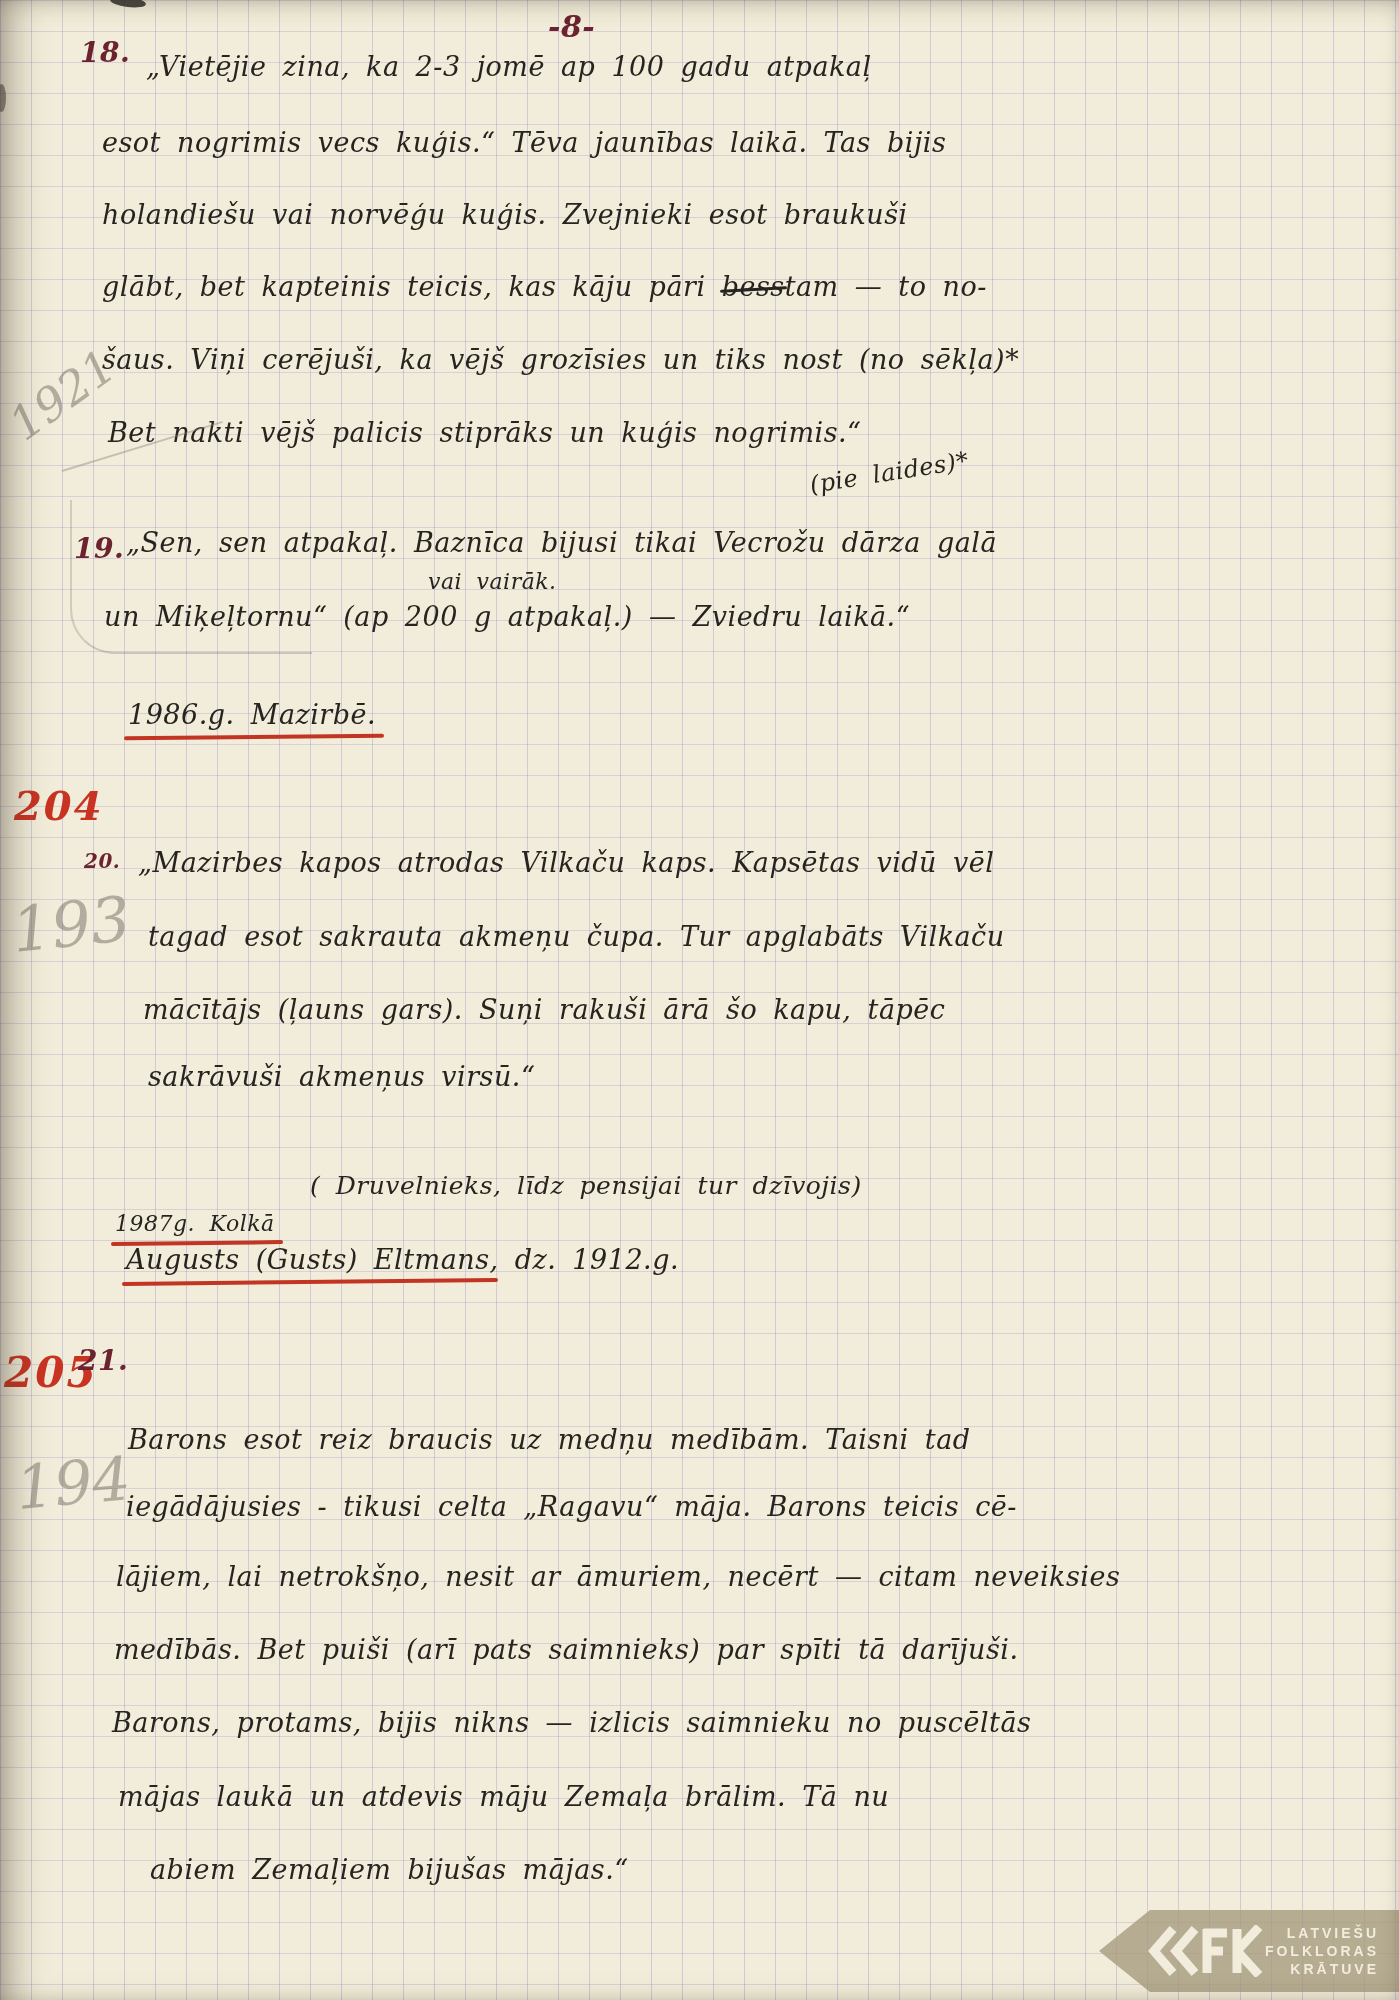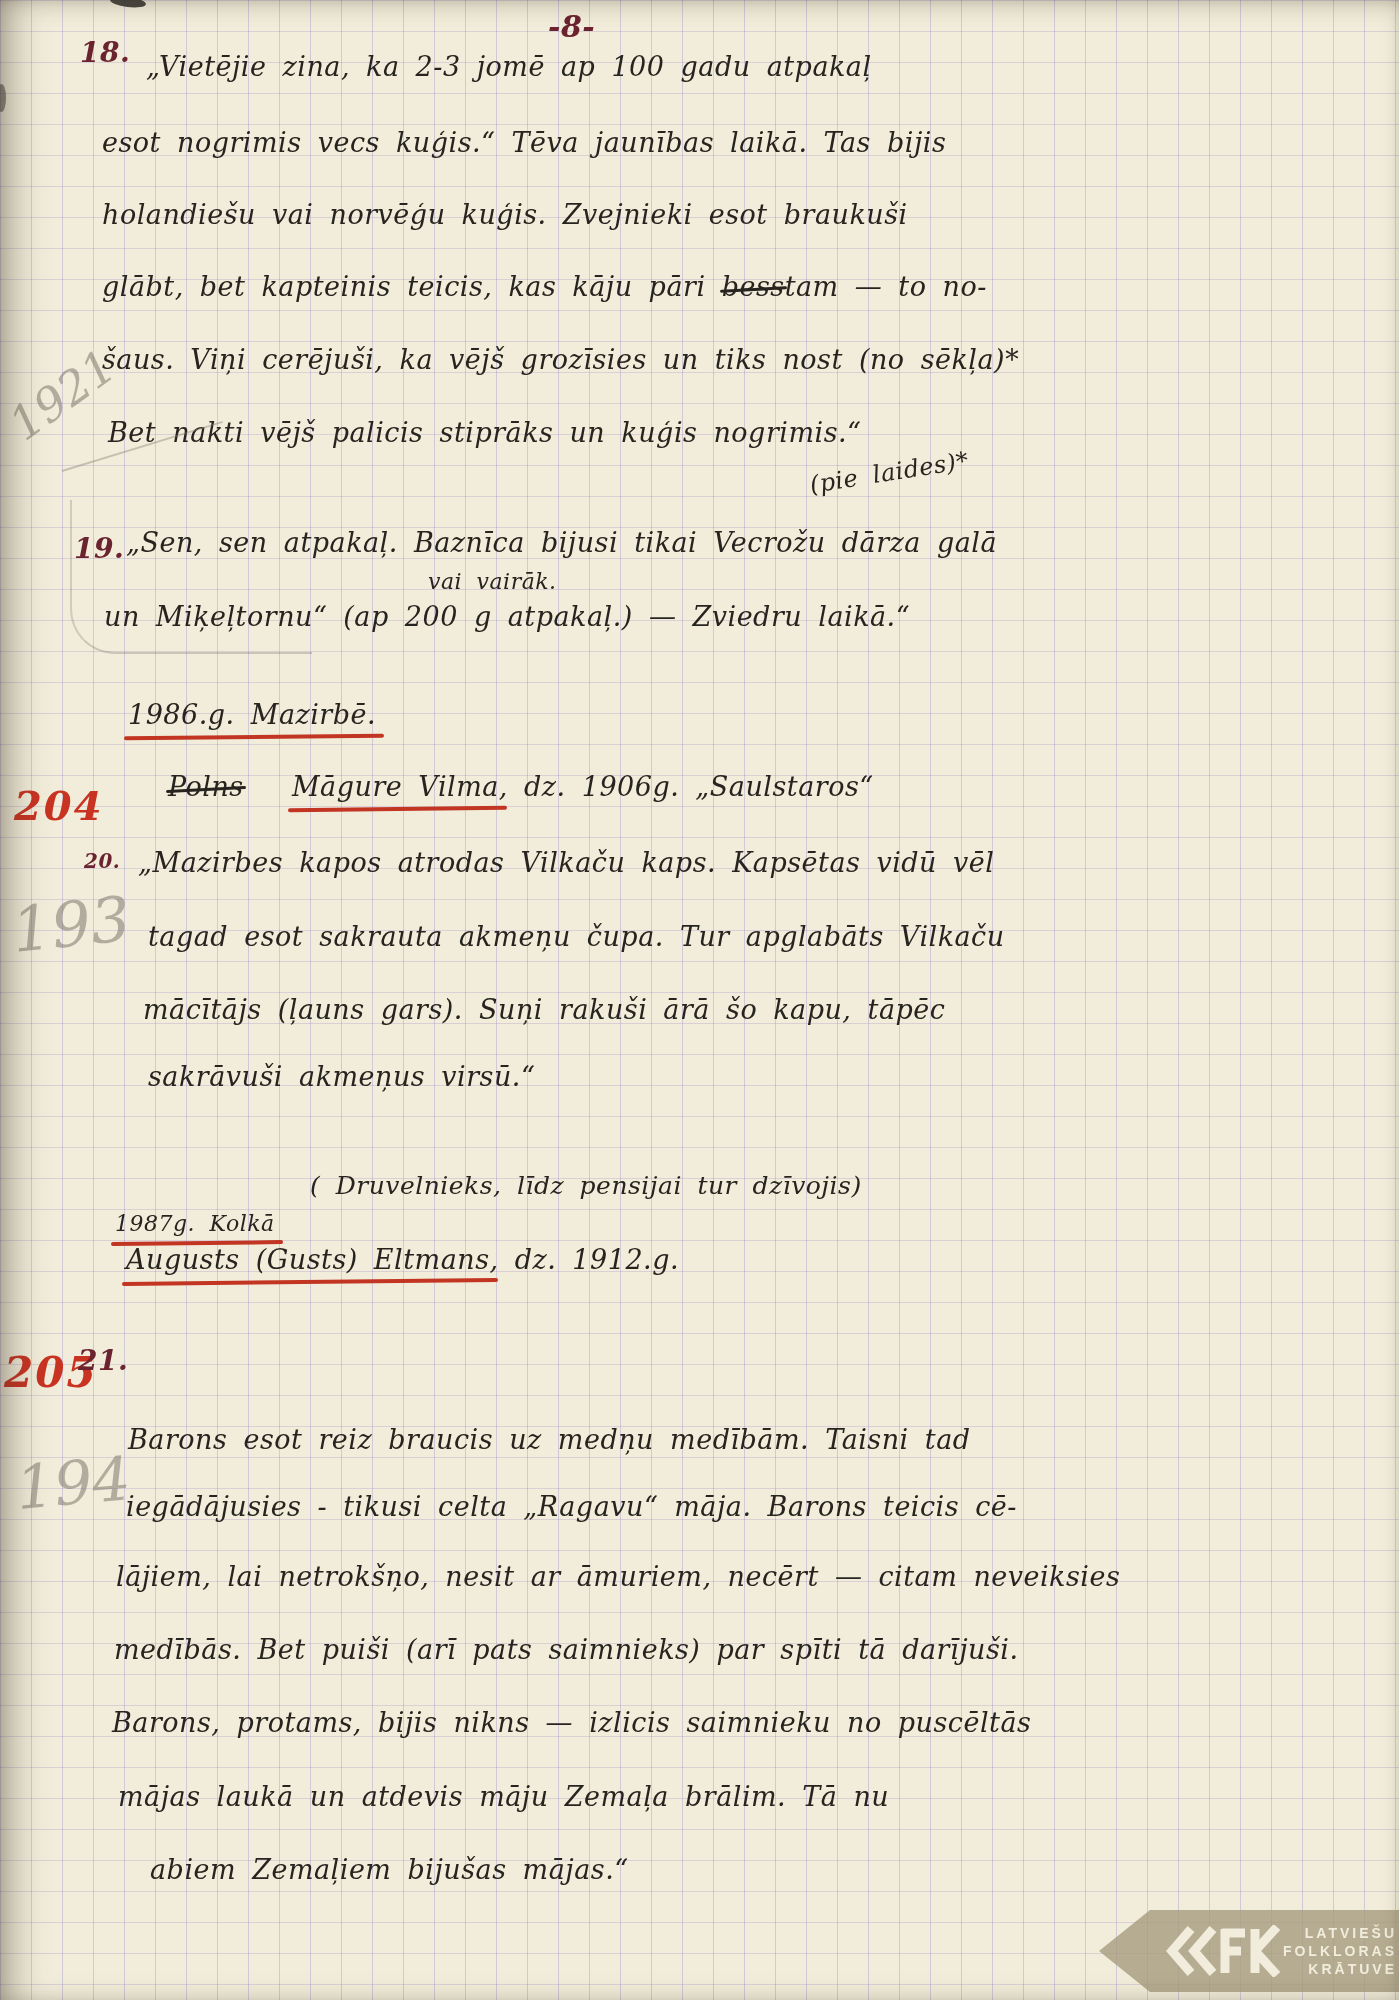--- a/index.html
+++ b/index.html
@@ -53,21 +53,21 @@
     position:absolute;border-bottom:2px solid rgba(130,126,116,0.35);
     border-left:2px solid rgba(130,126,116,0.30);
     border-radius:0 0 0 45px;
   }
   .smudge{position:absolute;background:#2c2a25;border-radius:50%;}
   .logo-badge{
     position:absolute;right:0;top:1910px;width:300px;height:82px;
     background:rgba(164,154,124,0.78);
     clip-path:polygon(0 50%, 17% 0, 100% 0, 100% 100%, 17% 100%);
     display:flex;align-items:center;justify-content:flex-end;
-    padding-right:2px;box-sizing:border-box;
+    padding-right:20px;box-sizing:border-box;
   }
   .logo-text{
     font-family:"Liberation Sans", sans-serif;font-weight:bold;
     font-size:14px;letter-spacing:3px;line-height:1.3;
     color:#f1ecdb;text-align:right;
   }
   .logo-mark{flex:0 0 auto;}
 </style>
 </head>
 <body>
@@ -94,21 +94,20 @@
   <div class="pencil-hook" style="left:70px;top:500px;width:240px;height:152px"></div>
 
   <div class="hw ink-maroon" style="left:74px;top:534px;font-size:28px">19.</div>
   <div class="hw" style="left:126px;top:528px">„Sen, sen atpakaļ. Baznīca bijusi tikai Vecrožu dārza galā</div>
   <div class="hw sup" style="left:428px;top:570px">vai vairāk.</div>
   <div class="hw" style="left:104px;top:602px">un Miķeļtornu“ (ap 200 g atpakaļ.) — Zviedru laikā.“</div>
 
   <div class="hw" style="left:128px;top:700px"><span class="redline">1986.g. Mazirbē.</span></div>
 
   <div class="red-pencil" style="left:14px;top:782px;font-size:40px">204</div>
-  <div class="hw" style="left:168px;top:772px"><span class="struck">Polns</span>&nbsp;&nbsp;&nbsp;<span class="redline">Māgure Vilma</span><span>, dz. 1906g. „Saulstaros“</span></div>
 
   <div class="hw ink-maroon" style="left:84px;top:850px;font-size:20px">20.</div>
   <div class="hw" style="left:138px;top:848px">„Mazirbes kapos atrodas Vilkaču kaps. Kapsētas vidū vēl</div>
   <div class="pencil" style="left:12px;top:888px;font-size:62px;transform:rotate(-6deg)">193</div>
   <div class="hw" style="left:148px;top:922px">tagad esot sakrauta akmeņu čupa. Tur apglabāts Vilkaču</div>
   <div class="hw" style="left:143px;top:995px">mācītājs (ļauns gars). Suņi rakuši ārā šo kapu, tāpēc</div>
   <div class="hw" style="left:148px;top:1062px">sakrāvuši akmeņus virsū.“</div>
 
   <div class="hw" style="left:115px;top:1212px;font-size:22px"><span class="redline">1987g. Kolkā</span></div>
   <div class="hw" style="left:310px;top:1172px;font-size:25px">( Druvelnieks, līdz pensijai tur dzīvojis)</div>

